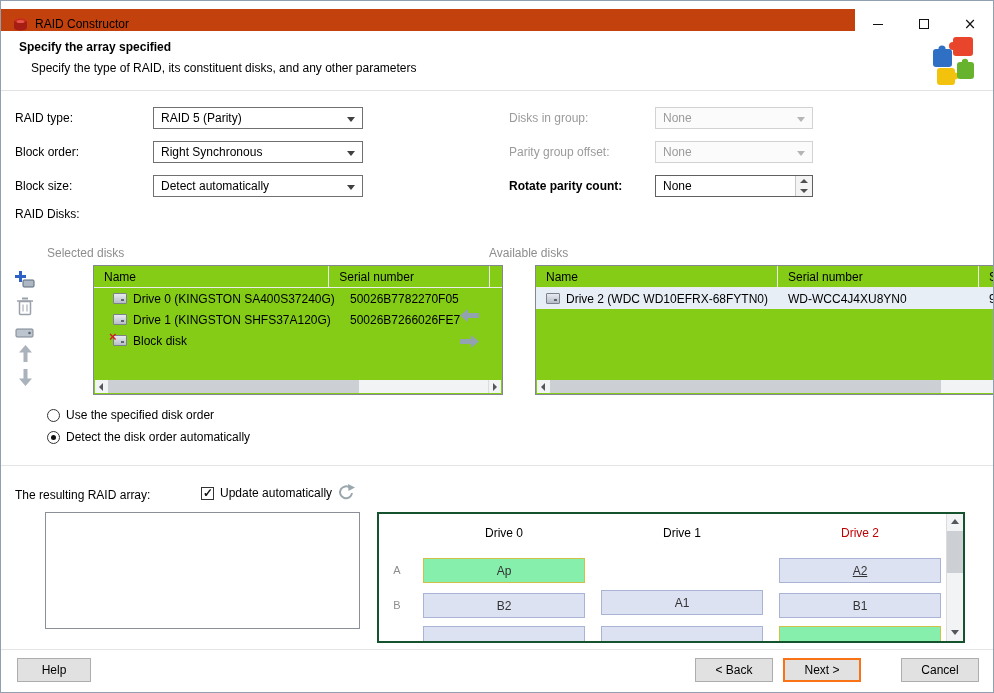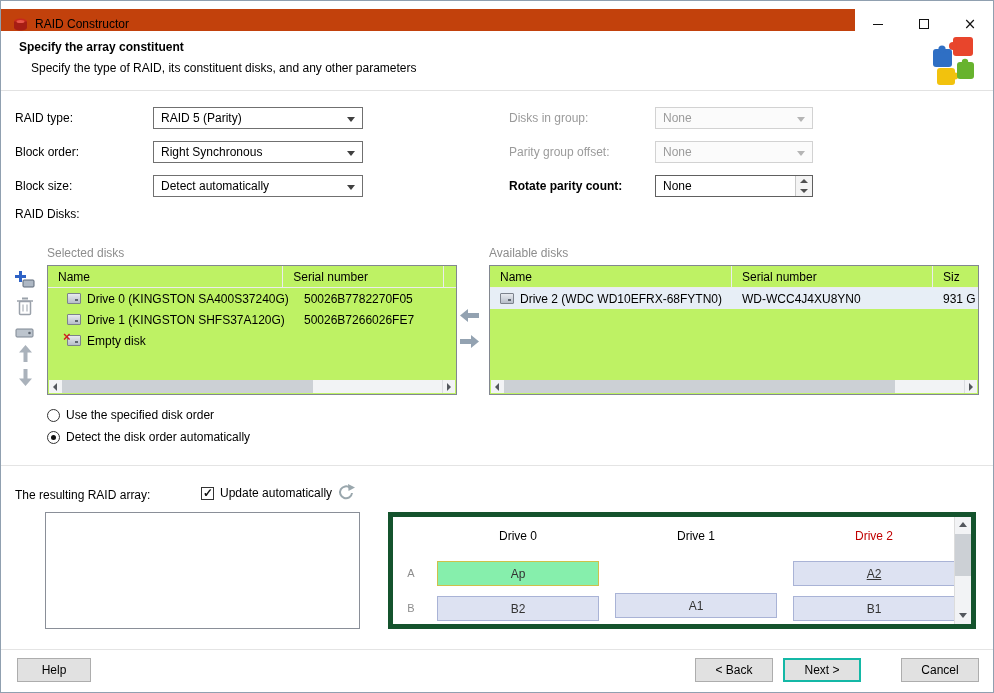--- a/index.html
+++ b/index.html
@@ -30,21 +30,21 @@
   .combo.disabled { border-color:#d2d2d2; background:#fbfbfb; color:#9b9b9b; }
   .combo.disabled::after { border-top-color:#b5b5b5; }
   .spin { position:absolute; height:22px; background:#fff; border:1px solid #606060; padding:3px 22px 0 7px; font-size:12px; }
   .spin-btns { position:absolute; right:0; top:0; bottom:0; width:17px; border-left:1px solid #c8c8c8; display:flex; flex-direction:column; }
   .spin-btn { flex:1; position:relative; background:#f4f4f4; border:none; cursor:default; }
   .spin-btn.up::after { content:""; position:absolute; left:4px; top:3px; border-left:4px solid transparent; border-right:4px solid transparent; border-bottom:4px solid #505050; }
   .spin-btn.down::after { content:""; position:absolute; left:4px; top:3px; border-left:4px solid transparent; border-right:4px solid transparent; border-top:4px solid #505050; }
 
   
   .caption { position:absolute; color:#8d8d8d; font-size:12px; }
-  .dtable { position:absolute; background:#bef264; border:1px solid #828790; }
+  .dtable { position:absolute; background:#84cc16; border:1px solid #828790;margin-left:46px; }
   .thead { display:flex; height:22px; border-bottom:1px solid #ececec; }
   .th { padding:4px 2px 0 10px; font-size:12px; border-right:1px solid #ececec; white-space:nowrap; overflow:hidden; }
   .trow { display:flex; height:21px; align-items:center; font-size:12px; cursor:default;justify-content:flex-end; }
   .trow.selected { background:#e7eef6; }
   .tcell { padding-left:10px; white-space:nowrap; overflow:hidden; display:flex; align-items:center; height:100%; }
   .disk-ic { position:relative; width:14px; height:11px; background:linear-gradient(#e7eaef,#b7bec9); border:1px solid #7c828c; border-radius:1px; margin-right:6px; flex:none; }
   .disk-ic::after { content:""; position:absolute; right:2px; bottom:2px; width:3px; height:2px; background:#5f6670; }
   .disk-ic.empty::before { content:"×"; position:absolute; left:-5px; top:-7px; color:#cf2020; font-weight:bold; font-size:13px; }
 
   
@@ -70,31 +70,31 @@
   .radio { width:13px; height:13px; border:1px solid #333; border-radius:50%; margin-right:6px; position:relative; background:#fff; flex:none; }
   .radio.checked::after { content:""; position:absolute; left:3px; top:3px; width:5px; height:5px; border-radius:50%; background:#111; }
   .checkbox { width:13px; height:13px; border:1px solid #333; background:#fff; position:relative; flex:none; margin-right:6px; }
   .checkbox.checked::after { content:"✓"; position:absolute; left:1px; top:-2px; font-size:12px; font-weight:bold; color:#111; }
   .check-row { position:absolute; display:flex; align-items:center; cursor:default; }
 
   .sep { position:absolute; height:1px; background:#e4e4e4; left:0; right:0; }
 
   
   .preview-box { position:absolute; left:44px; top:511px; width:315px; height:117px; border:1px solid #8a8f98; background:#fff; }
-  .grid-box { position:absolute; left:387px; top:511px; width:588px; height:117px; border:5px solid #14532d; background:#fff; overflow:hidden; }
+  .grid-box { position:absolute; left:376px; top:511px; width:588px; height:131px; border:2px solid #14532d; background:#fff; overflow:hidden; }
   .gh { position:absolute; top:12px; width:178px; text-align:center; font-size:12px; }
   .gh.new { color:#c00000; }
   .grow-label { position:absolute; width:36px; text-align:center; color:#8d8d8d; font-size:11px; }
   .gcell { position:absolute; width:162px; height:25px; display:flex; align-items:center; justify-content:center; font-size:12px; color:#333; border:1px solid #999; }
   .gcell.parity { background:#86efac; border-color:#cfc04a; }
   .gcell.data { background:#dde2f2; border-color:#a9b3d6; }
 
   
   .btn { position:absolute; height:24px; background:#e1e1e1; border:1px solid #adadad; font-size:12px; font-family:"Liberation Sans", sans-serif; cursor:default; }
-  .btn.focused { border:2px solid #14b8a6; }
+  .btn.focused { border:2px solid #f97316; }
 </style>
 </head>
 <body>
 
 <div class="window">
 
   <div class="titlebar">
     <svg class="app-icon" viewBox="0 0 15 15">
       <ellipse cx="7.5" cy="4.5" rx="6.5" ry="3" fill="#c8281e"></ellipse>
       <path d="M1 4.5v6c0 1.7 2.9 3 6.5 3s6.5-1.3 6.5-3v-6" fill="#a61d14"></path>
@@ -106,21 +106,21 @@
           <span></span>
         </button>
       <button class="win-btn max">
           <span></span>
         </button>
       <button class="win-btn close">×</button>
     </div>
   </div>
 
   <div class="wiz-header">
-    <div class="wiz-title">Specify the array constituent</div>
+    <div class="wiz-title">Specify the array specified</div>
     <div class="wiz-subtitle">Specify the type of RAID, its constituent disks, and any other parameters</div>
     <svg class="puzzle-logo" width="50" height="52" viewBox="0 0 50 52">
       <rect x="26" y="2" width="20" height="19" rx="3" fill="#e8452c"></rect>
       <circle cx="26" cy="11" r="4" fill="#e8452c"></circle>
       <rect x="6" y="14" width="19" height="18" rx="3" fill="#2f6fc4"></rect>
       <circle cx="15" cy="14" r="3.6" fill="#2f6fc4"></circle>
       <rect x="10" y="33" width="18" height="17" rx="3" fill="#f2c20d"></rect>
       <circle cx="28" cy="41" r="3.4" fill="#f2c20d"></circle>
       <rect x="30" y="27" width="17" height="17" rx="3" fill="#67b32e"></rect>
       <circle cx="38" cy="27" r="3.2" fill="#67b32e"></circle>
@@ -201,21 +201,21 @@
     <div class="trow">
       <span class="tcell" style="width:237px;">
           <span class="disk-ic"></span>
           <span>Drive 1 (KINGSTON SHFS37A120G)</span>
         </span>
       <span class="tcell" style="width:162px;">50026B7266026FE7</span>
     </div>
     <div class="trow">
       <span class="tcell" style="width:237px;">
           <span class="disk-ic empty"></span>
-          <span>Empty disk</span>
+          <span>Block disk</span>
         </span>
       <span class="tcell" style="width:162px;"></span>
     </div>
     <div class="hscroll">
       <button class="sb-btn l"></button>
       <span class="sb-track">
           <span class="sb-thumb" style="left:0; width:66%;"></span>
         </span>
       <button class="sb-btn r"></button>
     </div>

